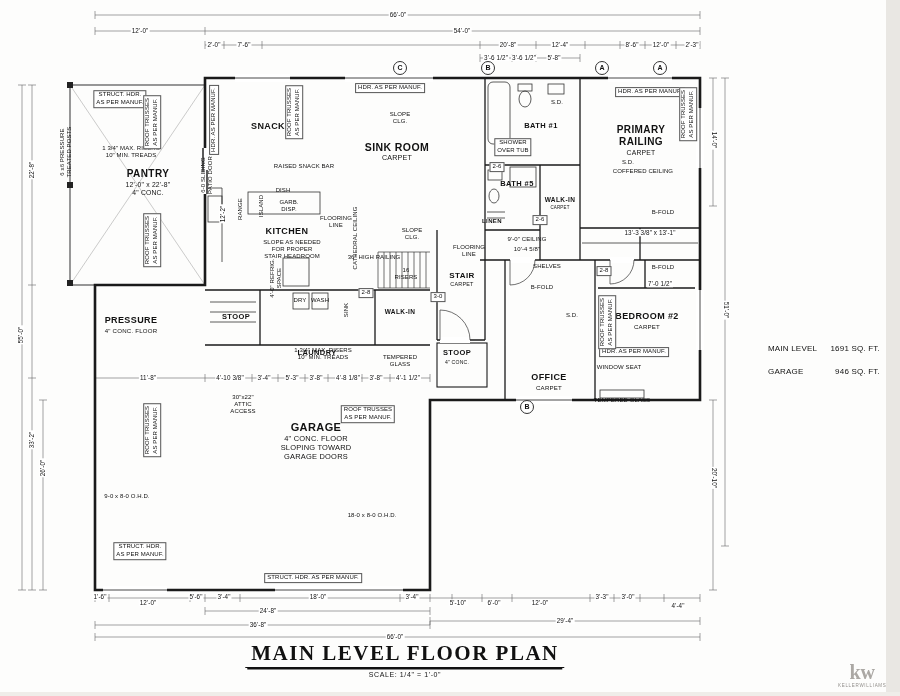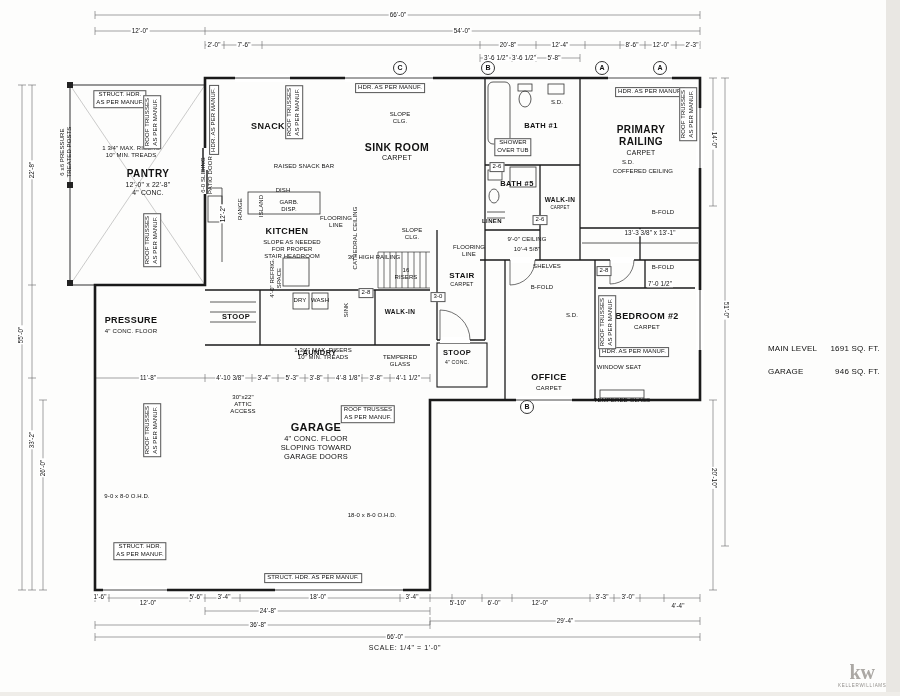--- a/index.html
+++ b/index.html
@@ -304,20 +304,21 @@
       <span>MAIN LEVEL</span>
       <span>1691 SQ. FT.</span>
     </div>
     <div class="area-row">
       <span>GARAGE</span>
       <span>946 SQ. FT.</span>
     </div>
   </div>
 
   <div class="titleblock">
+    <div class="plan-title">MAIN LEVEL FLOOR PLAN</div>
     <div class="plan-scale">SCALE: 1/4" = 1'-0"</div>
   </div>
 
   <div class="kw">
     <div class="kw-mark">kw</div>
     <div class="kw-name">KELLERWILLIAMS</div>
   </div>
 
   <div class="edge-r"></div>
   <div class="edge-b"></div>

